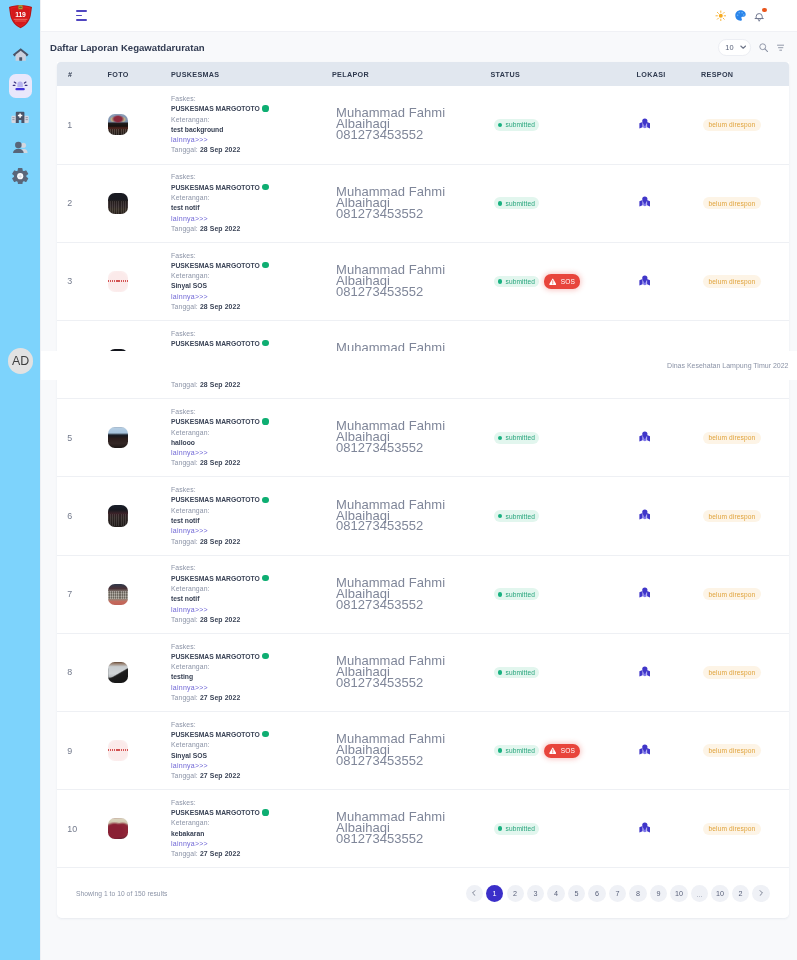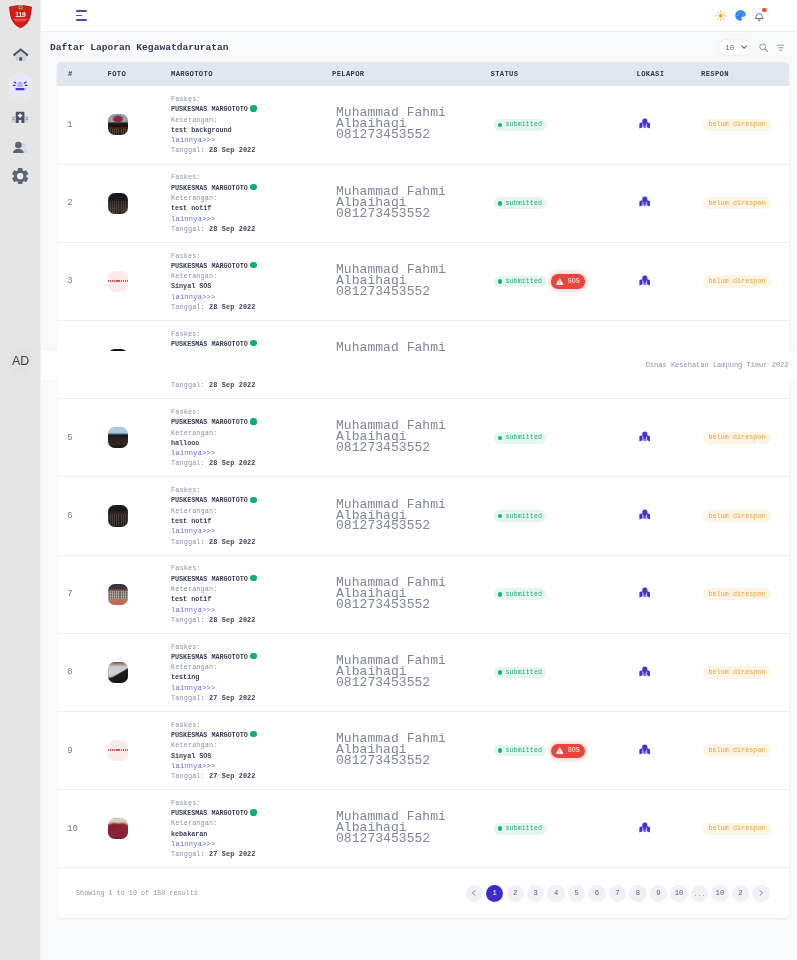--- a/index.html
+++ b/index.html
@@ -7,21 +7,21 @@
   body {
     font-family: "Liberation Sans", sans-serif;
     background:#f8f9fb;
     color:#3c4257;
     -webkit-font-smoothing: antialiased;
   }
   .app { display:flex; width:797px; height:960px; }
 
   
   .sidebar {
-    width:41px; flex:0 0 41px; background:#e5e5e5;
+    width:41px; flex:0 0 41px; background:#7dd3fc;
     border-right:1px solid #eef0f4;
     display:flex; flex-direction:column; align-items:center;
     position:relative;
   }
   .logo { position:absolute; top:3px; left:8px; width:25px; height:27px; }
   .nav { position:absolute; top:44.3px; left:8.7px; display:flex; flex-direction:column; gap:6.7px; align-items:center;}
   .nav-item { width:23.4px;height:23.4px;border-radius:6.8px;display:flex;align-items:center;justify-content:center;}
   .nav-item.active { background:#e9e7fb; }
   .avatar {
     position:absolute; top:348.3px; left:7.9px;
@@ -37,21 +37,21 @@
     padding:0 31px 0 28px; border-bottom:1px solid #f0f1f5;
   }
   .hamburger { position:absolute; left:35px; top:10.3px; width:10.6px; height:10.4px; display:flex; flex-direction:column; justify-content:space-between; }
   .hamburger i { display:block; height:1.8px; border-radius:1px; background:#4f45c0; }
   .hamburger i:nth-child(2){ width:61%; }
   .top-actions { margin-left:auto; display:flex; align-items:center; gap:5px; }
   .top-action { position:relative; display:flex; align-items:center; justify-content:center; width:14px; height:16px;}
   .top-action span { display:flex; }
   .badge-dot { position:absolute; right:-1.4px; top:0.0px; width:5.0px;height:4.8px;border-radius:50%;background:#e9551c; }
 
-  .content { flex:1; padding:0; position:relative; overflow:hidden;font-family:Liberation Mono, monospace; }
+  .content { flex:1; padding:0; position:relative; overflow:hidden; }
   .page-title { position:absolute; left:9px; top:10.2px; font-size:9.6px; font-weight:700; color:#313b52; letter-spacing:.0px;}
 
   .card { position:absolute; left:16px; right:8px; top:30px; border-radius:5px; box-shadow:0 1px 3px rgba(80,90,120,.055), 0 1px 2px rgba(80,90,120,.04);}
   .toolbar { position:absolute; right:4.8px; top:-22.6px; display:flex; align-items:center; gap:8.5px;}
   .select-pill {
     border:1px solid #eceef3; background:#fff; border-radius:8.2px; height:16.2px; width:32.8px;
     padding:0 0 0 6.5px; display:flex; align-items:center; gap:6.4px; font-size:7.4px; color:#59627a;
   }
 
   table { width:100%; border-collapse:collapse; background:#fff; table-layout:fixed;}
@@ -311,21 +311,21 @@
             </svg>
           <svg width="7.4" height="7.4" viewBox="0 0 16 16">
               <path d="M1.1 2.6 H14.9 M3.3 8 H12.7 M6.0 13.4 H10.0" stroke="#8a91a3" stroke-width="2.0" stroke-linecap="round"></path>
             </svg>
         </div>
         <table>
           <thead>
               <tr>
                 <th class="col0">#</th>
                 <th class="col1">FOTO</th>
-                <th class="col2">MARGOTOTO</th>
+                <th class="col2">PUSKESMAS</th>
                 <th class="col3">PELAPOR</th>
                 <th class="col4">STATUS</th>
                 <th class="col5">LOKASI</th>
                 <th class="col6">RESPON</th>
               </tr>
             </thead>
           <tbody>
               <tr>
                 <td class="c-no"><span>1</span></td>
                 <td class="c-photo">

